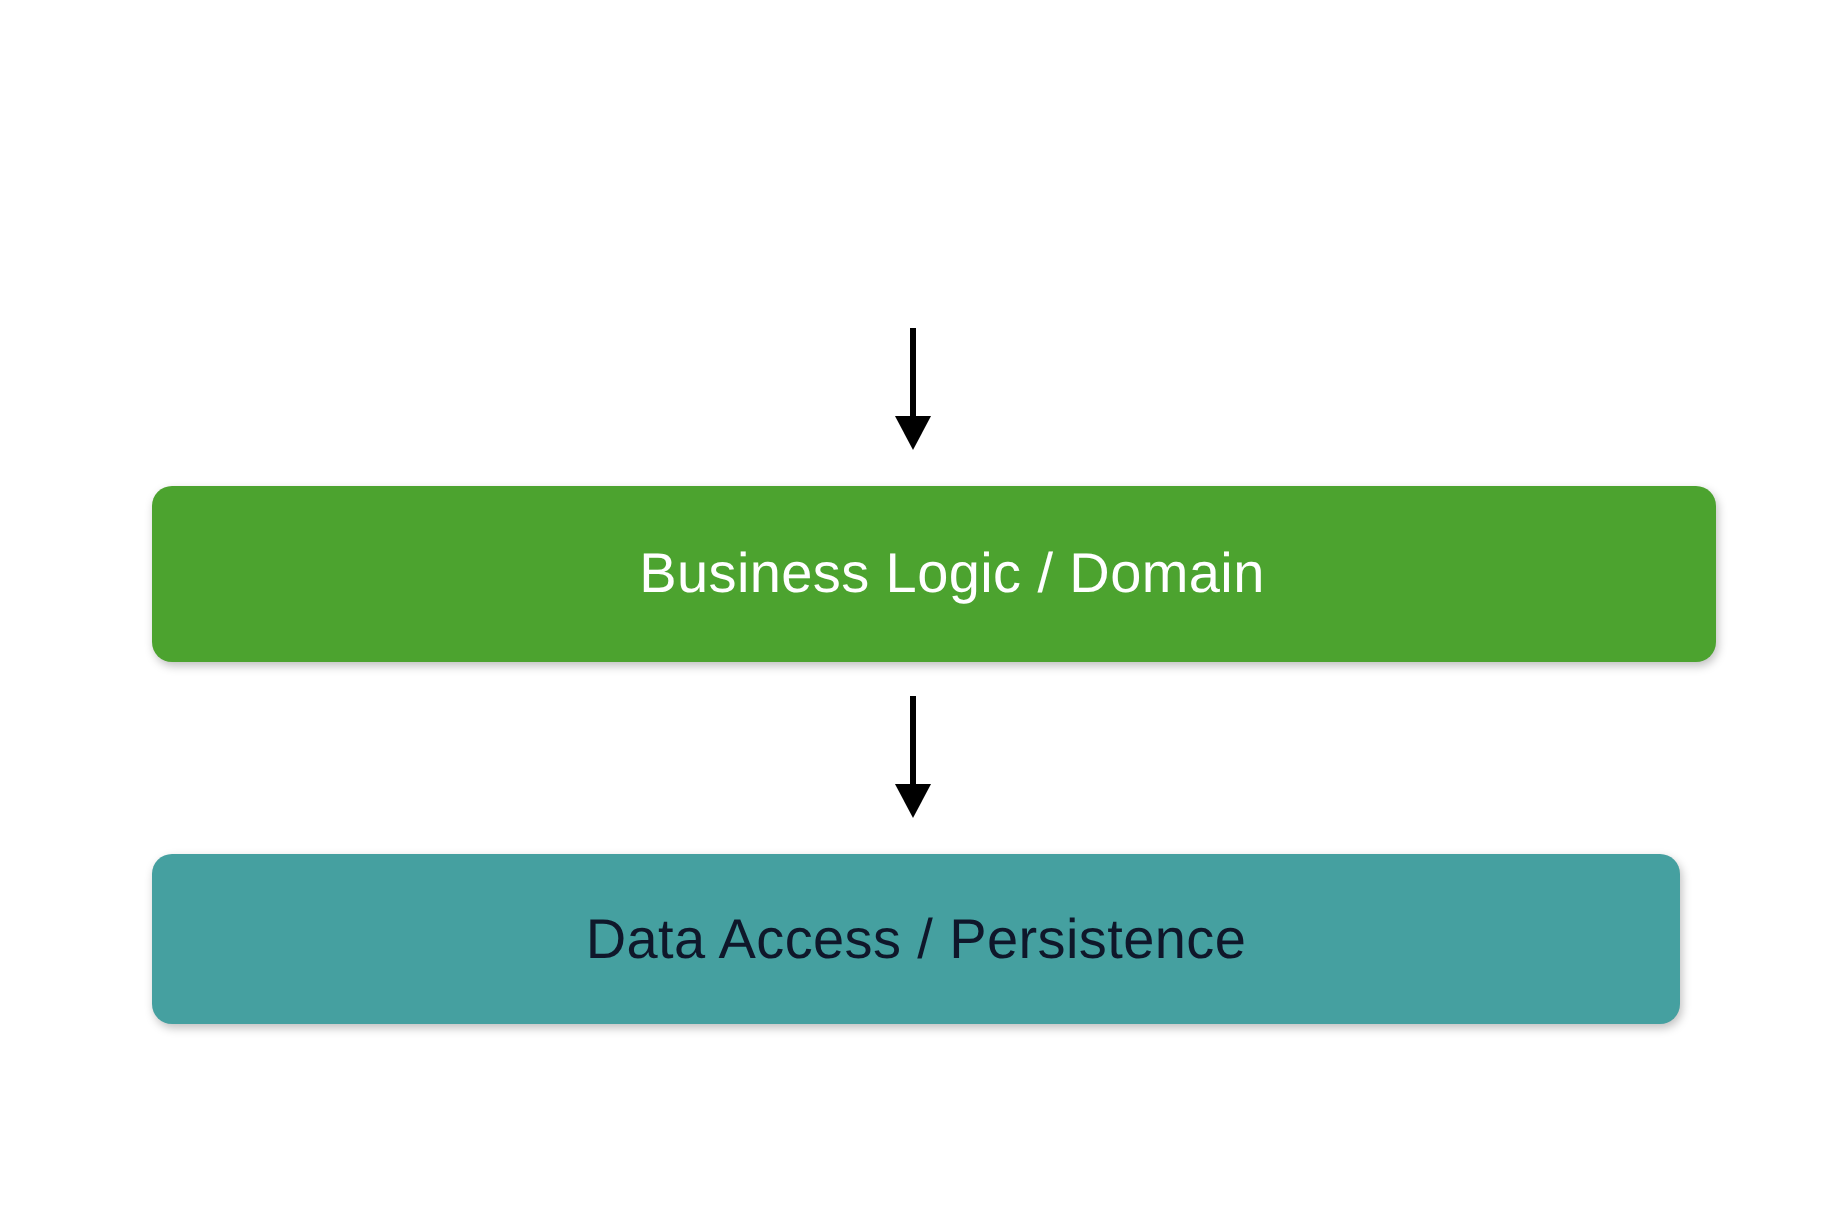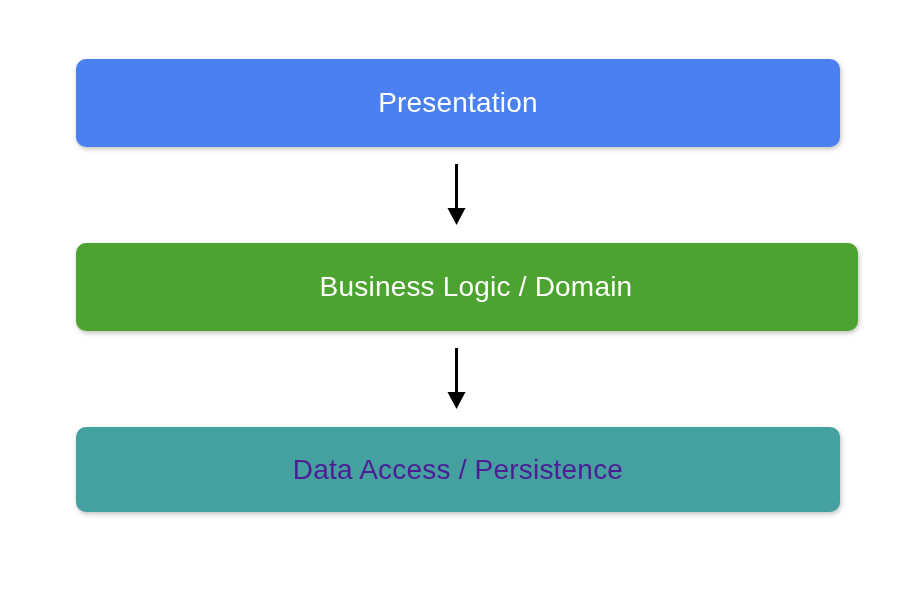--- a/index.html
+++ b/index.html
@@ -49,39 +49,36 @@
     display: block;
     width: 100%;
     height: 100%;
   }
 </style>
 </head>
 <body>
 
 <div class="canvas" style="background-color: rgb(255, 255, 255);">
 
-  <div class="layer-box" id="layer-0" style="background-color: rgb(74, 128, 240);">
-    <span class="layer-label" style="color: rgb(255, 255, 255);">Presentation</span>
-  </div>
 
   <div class="flow-arrow" id="arrow-0" style="color: rgb(0, 0, 0);">
     <svg viewBox="0 0 21 61" xmlns="http://www.w3.org/2000/svg" aria-hidden="true">
       <line x1="10.5" y1="0" x2="10.5" y2="46" stroke="currentColor" stroke-width="3"></line>
       <polygon points="1.5,44 19.5,44 10.5,61" fill="currentColor"></polygon>
     </svg>
   </div>
 
   <div class="layer-box" id="layer-1" style="background-color: rgb(76, 163, 47);">
     <span class="layer-label" style="color: rgb(255, 255, 255);">Business Logic / Domain</span>
   </div>
 
   <div class="flow-arrow" id="arrow-1" style="color: rgb(0, 0, 0);">
     <svg viewBox="0 0 21 61" xmlns="http://www.w3.org/2000/svg" aria-hidden="true">
       <line x1="10.5" y1="0" x2="10.5" y2="46" stroke="currentColor" stroke-width="3"></line>
       <polygon points="1.5,44 19.5,44 10.5,61" fill="currentColor"></polygon>
     </svg>
   </div>
 
   <div class="layer-box" id="layer-2" style="background-color: rgb(69, 160, 160);">
-    <span class="layer-label" style="color: #4c1d95;">Data Access / Persistence</span>
+    <span class="layer-label" style="color: #0f172a;">Data Access / Persistence</span>
   </div>
 
 </div>
 
 </body></html>

